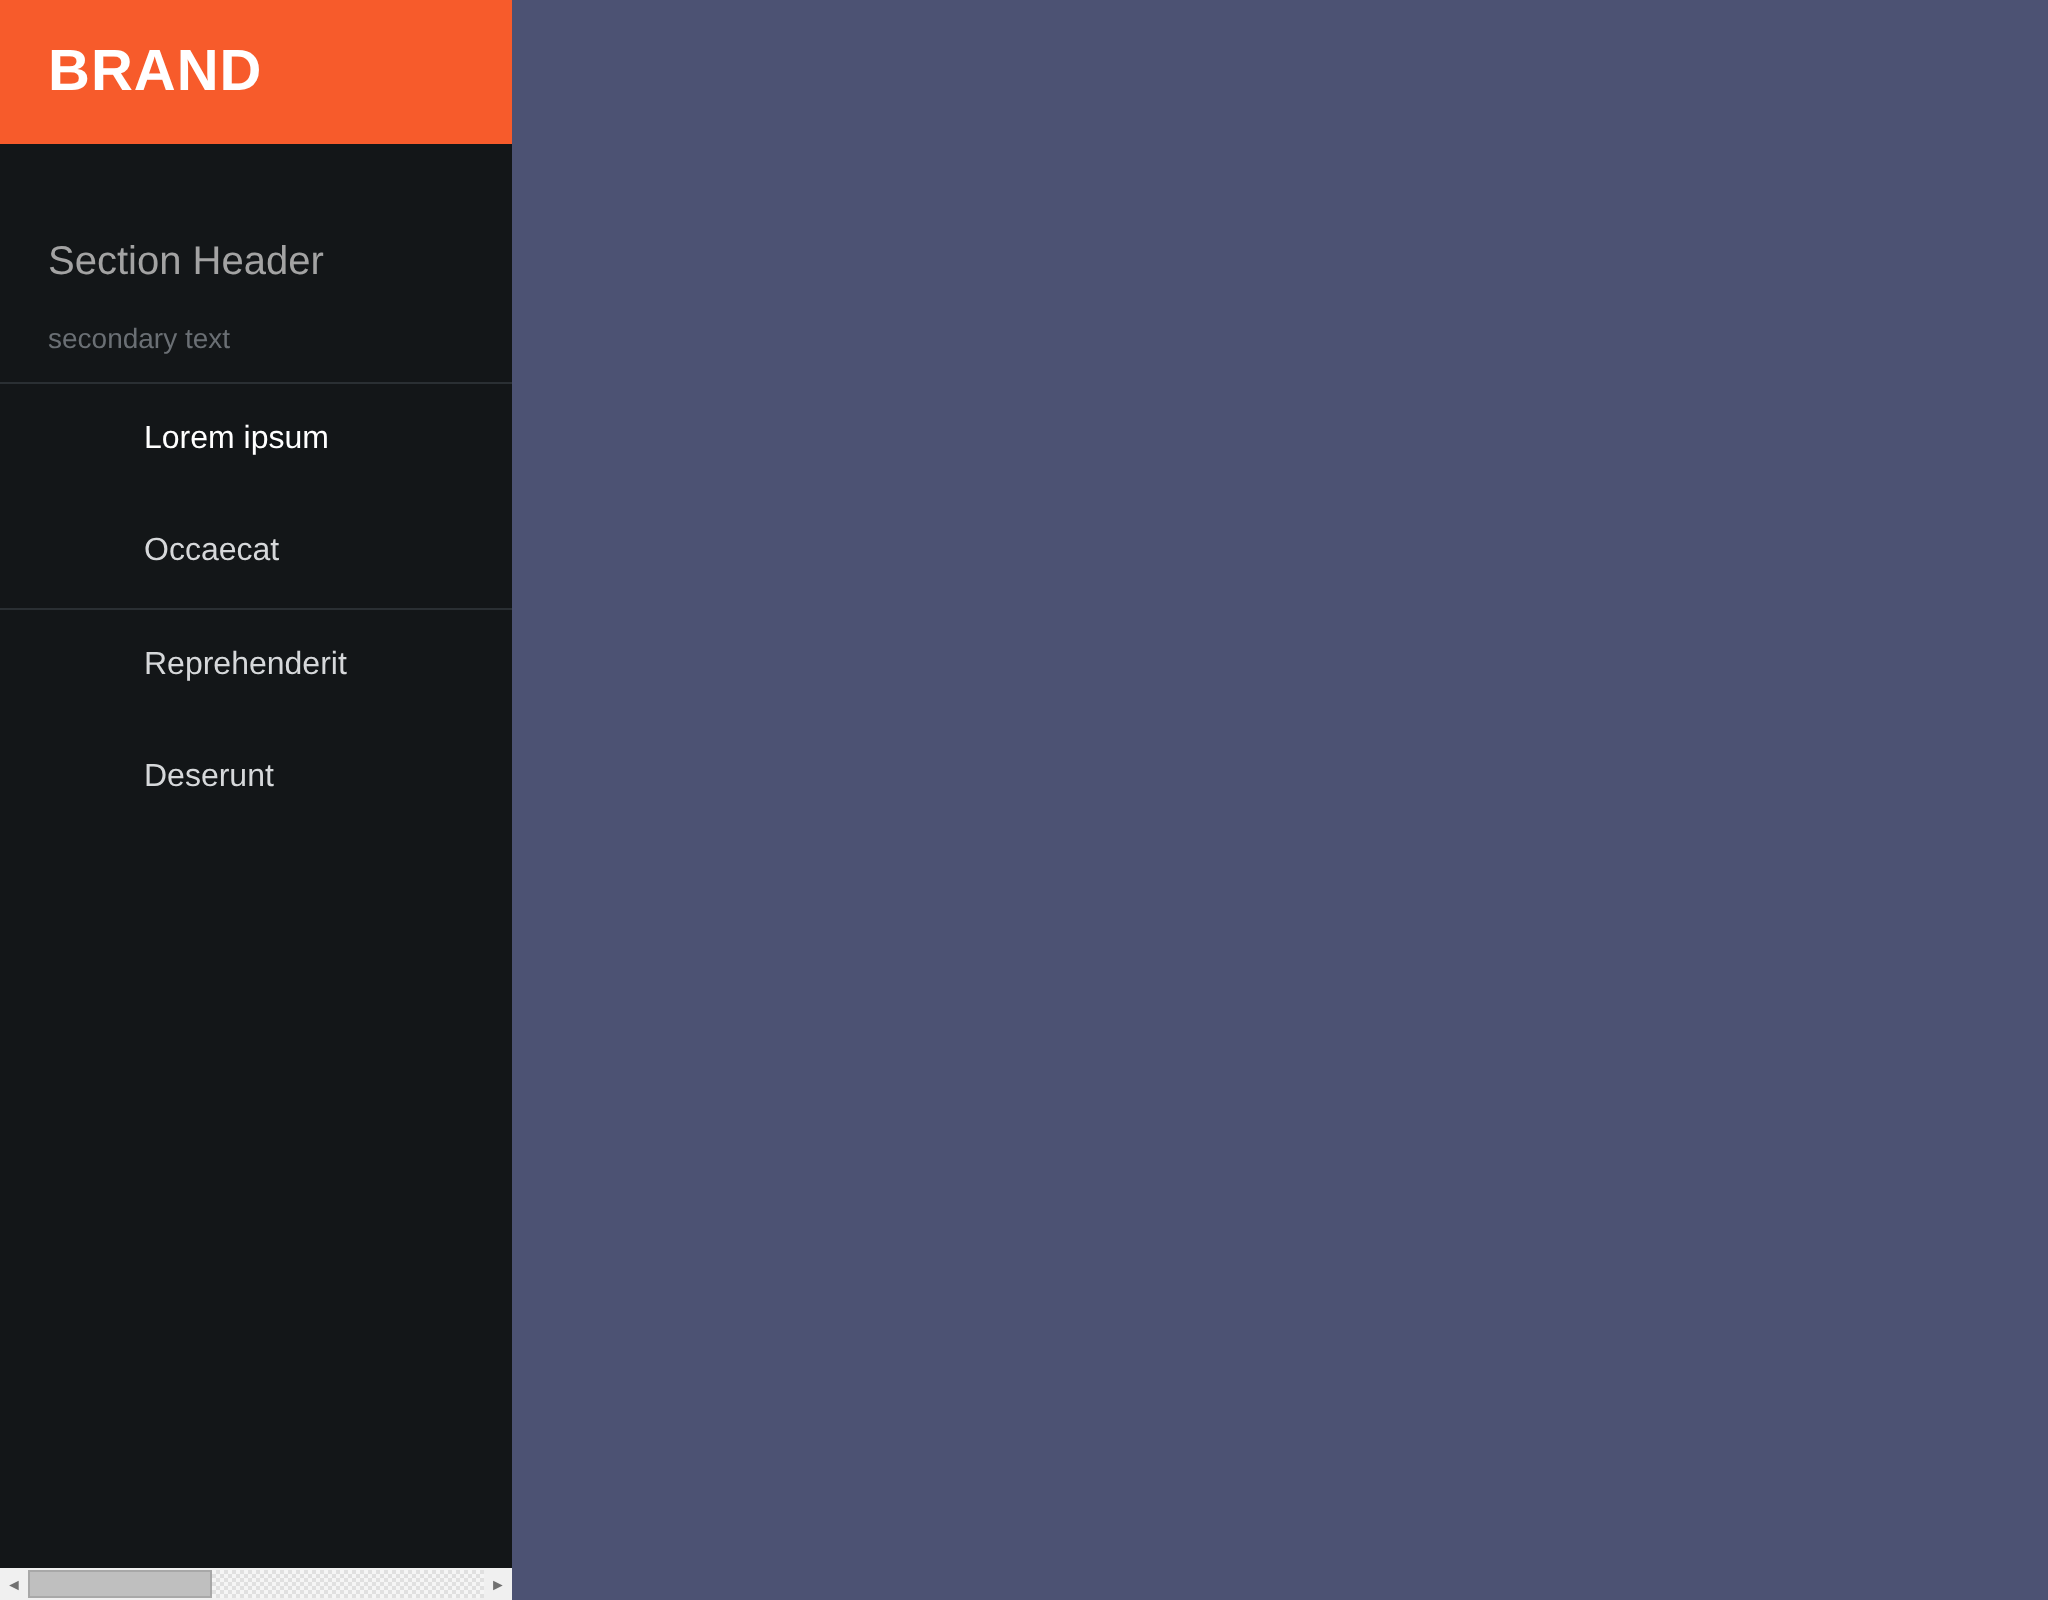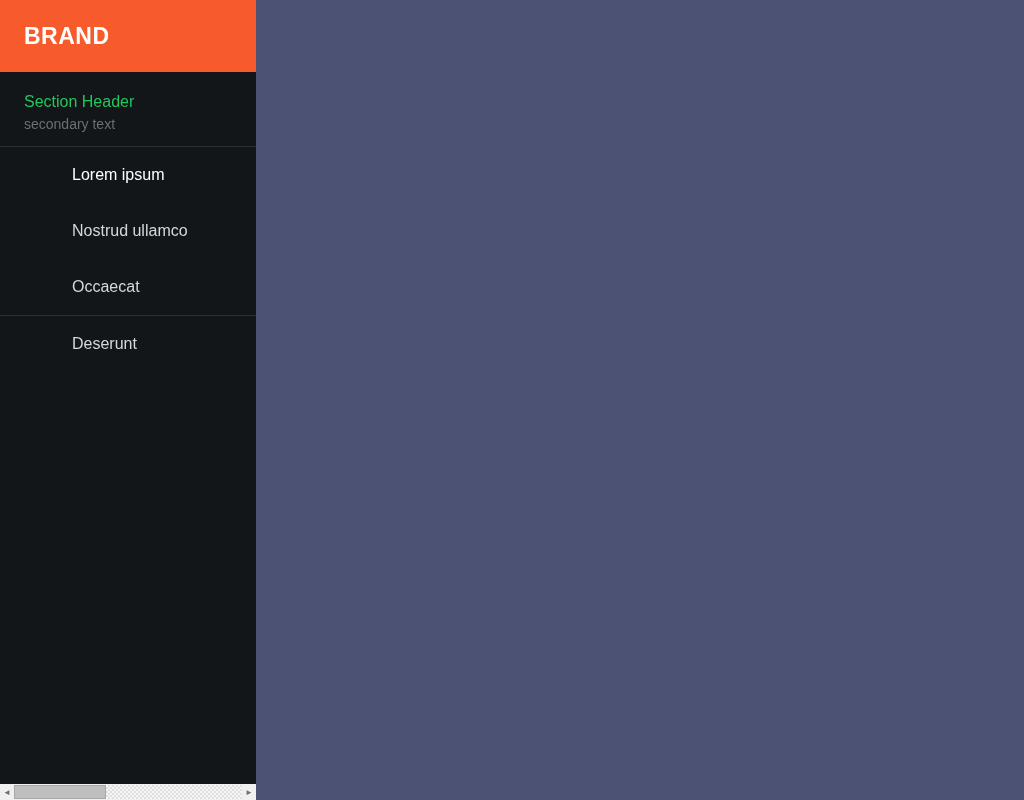--- a/index.html
+++ b/index.html
@@ -19,38 +19,39 @@
     }
     .brand-header {
       background: #f75b2b;
       height: 72px;
       display: flex;
       align-items: center;
       padding-left: 24px;
     }
     .brand-header span {
       color: #fff;
-      font-size: 23px;
+      font-size: 29px;
       font-weight: 700;
       letter-spacing: 0.5px;
     }
     .section-header {
       padding: 20px 24px 14px 24px;
     }
     .section-header .title {
-      color: #22c55e;
-      font-size: 16px;
+      color: #a3a3a3;
+      font-size: 20px;
       font-weight: 400;
       line-height: 1.2;
+      margin-top: 27px;
     }
     .section-header .secondary {
       color: #6a6f74;
       font-size: 14px;
       font-weight: 400;
-      margin-top: 5px;
+      margin-top: 18px;
     }
     .divider {
       height: 1px;
       background: #2a2f33;
       width: 100%;
     }
     .nav-list {
       list-style: none;
     }
     .nav-item {
@@ -122,29 +123,29 @@
   <div class="section-header">
     <div class="title">Section Header</div>
     <div class="secondary">secondary text</div>
   </div>
   <div class="divider"></div>
   <ul class="nav-list">
     <li class="nav-item active">
       <span>Lorem ipsum</span>
     </li>
     <li class="nav-item">
-      <span>Nostrud ullamco</span>
-    </li>
-    <li class="nav-item">
       <span>Occaecat</span>
     </li>
   </ul>
 
   <div class="divider"></div>
   <ul class="nav-list">
+    <li class="nav-item">
+      <span>Reprehenderit</span>
+    </li>
     <li class="nav-item">
       <span>Deserunt</span>
     </li>
   </ul>
 </aside>
 
 <main class="main"></main>
 
 <div class="scrollbar-horizontal">
   <div class="scroll-arrow">◄</div>

